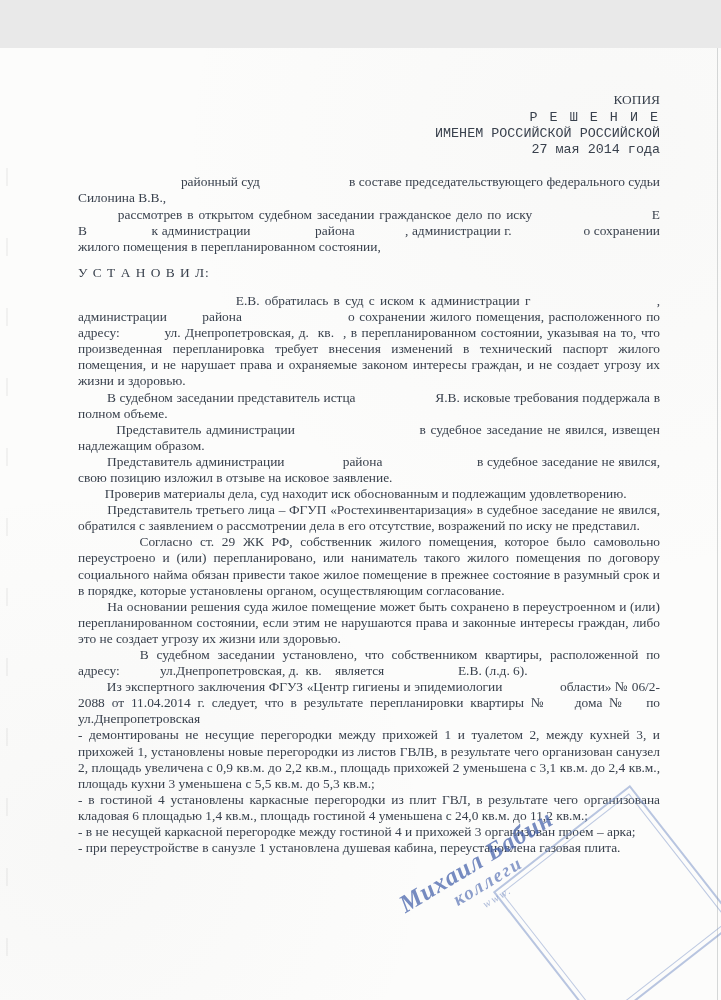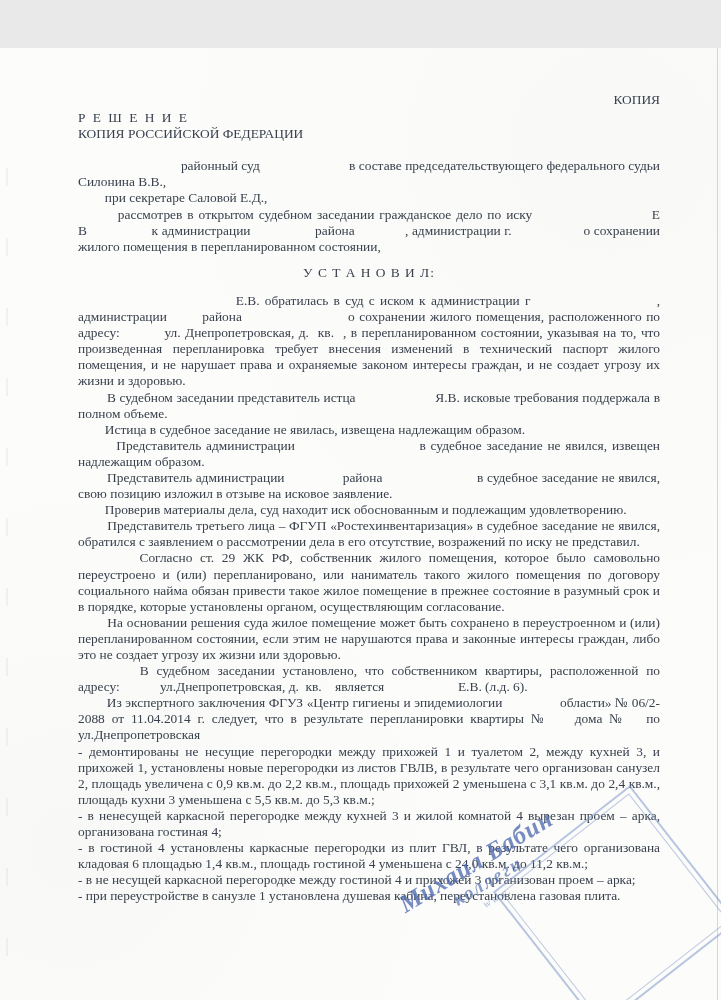--- a/index.html
+++ b/index.html
@@ -13,24 +13,24 @@
     overflow:hidden;
     font-family:"Liberation Serif", serif;
     color:#39414d;
     margin-top:48px;
   }
   .content {
     position:absolute; left:78px; top:44px; width:582px;
     font-size:13.4px; line-height:16.1px;
   }
   .hdr-right { text-align:right; }
-  .title-block { text-align:left; margin-top:2px; }
+  .title-block { text-align:right; margin-top:2px;font-family:Liberation Mono, monospace; }
   .title-line1 { letter-spacing:2px; }
   .intro-block { margin-top:16px; }
-  .established { text-align:center; margin:10px 0 12px 0; letter-spacing:1px; }
+  .established { text-align:left; margin:10px 0 12px 0; letter-spacing:1px; }
   p.para { margin:0; text-align:justify;font-family:Liberation Serif, serif; }
   
   .wm-frame {
     position:absolute; left:528px; top:772px; width:170px; height:170px;
     transform:rotate(-38deg);
     border:2px solid rgba(128,152,202,0.55);
     pointer-events:none;
   }
   .wm-frame-inner {
     position:absolute; left:4px; top:4px; right:4px; bottom:4px;
@@ -67,45 +67,43 @@
 </head>
 <body>
 
 <div class="page">
   <div class="content">
 
     <div class="hdr-right">КОПИЯ</div>
 
     <div class="title-block">
       <div class="title-line1">Р Е Ш Е Н И Е</div>
-      <div>КОПИЯ РОССИЙСКОЙ ФЕДЕРАЦИИ</div>
+      <div>ИМЕНЕМ РОССИЙСКОЙ РОССИЙСКОЙ</div>
+      <div>27 мая 2014 года</div>
     </div>
 
     <div class="intro-block">
         <p class="para">&nbsp;&nbsp;&nbsp;&nbsp;&nbsp;&nbsp;&nbsp;&nbsp;&nbsp;&nbsp;&nbsp;&nbsp;&nbsp;&nbsp;&nbsp;&nbsp;&nbsp;&nbsp;&nbsp;&nbsp;&nbsp;&nbsp;&nbsp;&nbsp;&nbsp;&nbsp;&nbsp;&nbsp;&nbsp;&nbsp;районный суд&nbsp;&nbsp;&nbsp;&nbsp;&nbsp;&nbsp;&nbsp;&nbsp;&nbsp;&nbsp;&nbsp;&nbsp;&nbsp;&nbsp;&nbsp;&nbsp;&nbsp;&nbsp;&nbsp;&nbsp;&nbsp;&nbsp;&nbsp;&nbsp;&nbsp;&nbsp;в составе председательствующего федерального судьи Силонина В.В.,</p>
-        <p class="para">&nbsp;&nbsp;&nbsp;&nbsp;&nbsp;&nbsp;&nbsp;&nbsp;при секретаре Саловой Е.Д.,</p>
         <p class="para">&nbsp;&nbsp;&nbsp;&nbsp;&nbsp;&nbsp;&nbsp;&nbsp;рассмотрев в открытом судебном заседании гражданское дело по иску&nbsp;&nbsp;&nbsp;&nbsp;&nbsp;&nbsp;&nbsp;&nbsp;&nbsp;&nbsp;&nbsp;&nbsp;&nbsp;&nbsp;&nbsp;&nbsp;&nbsp;&nbsp;&nbsp;&nbsp;&nbsp;&nbsp;&nbsp;&nbsp;Е В&nbsp;&nbsp;&nbsp;&nbsp;&nbsp;&nbsp;&nbsp;&nbsp;&nbsp;&nbsp;&nbsp;&nbsp;&nbsp;&nbsp;&nbsp;&nbsp;&nbsp;&nbsp;к администрации&nbsp;&nbsp;&nbsp;&nbsp;&nbsp;&nbsp;&nbsp;&nbsp;&nbsp;&nbsp;&nbsp;&nbsp;&nbsp;&nbsp;&nbsp;&nbsp;&nbsp;&nbsp;района&nbsp;&nbsp;&nbsp;&nbsp;&nbsp;&nbsp;&nbsp;&nbsp;&nbsp;&nbsp;&nbsp;&nbsp;&nbsp;&nbsp;, администрации г.&nbsp;&nbsp;&nbsp;&nbsp;&nbsp;&nbsp;&nbsp;&nbsp;&nbsp;&nbsp;&nbsp;&nbsp;&nbsp;&nbsp;&nbsp;&nbsp;&nbsp;&nbsp;&nbsp;&nbsp;о сохранении жилого помещения в перепланированном состоянии,</p>
       </div>
 
     <div class="established">У С Т А Н О В И Л:</div>
 
     <div>
         <p class="para">&nbsp;&nbsp;&nbsp;&nbsp;&nbsp;&nbsp;&nbsp;&nbsp;&nbsp;&nbsp;&nbsp;&nbsp;&nbsp;&nbsp;&nbsp;&nbsp;&nbsp;&nbsp;&nbsp;&nbsp;&nbsp;&nbsp;&nbsp;&nbsp;&nbsp;&nbsp;&nbsp;&nbsp;&nbsp;&nbsp;Е.В. обратилась в суд с иском к администрации г&nbsp;&nbsp;&nbsp;&nbsp;&nbsp;&nbsp;&nbsp;&nbsp;&nbsp;&nbsp;&nbsp;&nbsp;&nbsp;&nbsp;&nbsp;&nbsp;&nbsp;&nbsp;&nbsp;&nbsp;&nbsp;&nbsp;&nbsp;&nbsp;, администрации&nbsp;&nbsp;&nbsp;&nbsp;&nbsp;&nbsp;&nbsp;&nbsp;района&nbsp;&nbsp;&nbsp;&nbsp;&nbsp;&nbsp;&nbsp;&nbsp;&nbsp;&nbsp;&nbsp;&nbsp;&nbsp;&nbsp;&nbsp;&nbsp;&nbsp;&nbsp;&nbsp;&nbsp;&nbsp;&nbsp;&nbsp;&nbsp;о сохранении жилого помещения, расположенного по адресу:&nbsp;&nbsp;&nbsp;&nbsp;&nbsp;&nbsp;&nbsp;&nbsp;&nbsp;&nbsp;ул. Днепропетровская, д.&nbsp;&nbsp;кв.&nbsp;&nbsp;, в перепланированном состоянии, указывая на то, что произведенная перепланировка требует внесения изменений в технический паспорт жилого помещения, и не нарушает права и охраняемые законом интересы граждан, и не создает угрозу их жизни и здоровью.</p>
         <p class="para">&nbsp;&nbsp;&nbsp;&nbsp;&nbsp;&nbsp;&nbsp;&nbsp;В судебном заседании представитель истца&nbsp;&nbsp;&nbsp;&nbsp;&nbsp;&nbsp;&nbsp;&nbsp;&nbsp;&nbsp;&nbsp;&nbsp;&nbsp;&nbsp;&nbsp;&nbsp;&nbsp;&nbsp;&nbsp;&nbsp;&nbsp;&nbsp;Я.В. исковые требования поддержала в полном объеме.</p>
-        <p class="para">&nbsp;&nbsp;&nbsp;&nbsp;&nbsp;&nbsp;&nbsp;&nbsp;Истица в судебное заседание не явилась, извещена надлежащим образом.</p>
         <p class="para">&nbsp;&nbsp;&nbsp;&nbsp;&nbsp;&nbsp;&nbsp;&nbsp;Представитель администрации&nbsp;&nbsp;&nbsp;&nbsp;&nbsp;&nbsp;&nbsp;&nbsp;&nbsp;&nbsp;&nbsp;&nbsp;&nbsp;&nbsp;&nbsp;&nbsp;&nbsp;&nbsp;&nbsp;&nbsp;&nbsp;&nbsp;&nbsp;&nbsp;&nbsp;&nbsp;в судебное заседание не явился, извещен надлежащим образом.</p>
         <p class="para">&nbsp;&nbsp;&nbsp;&nbsp;&nbsp;&nbsp;&nbsp;&nbsp;Представитель администрации&nbsp;&nbsp;&nbsp;&nbsp;&nbsp;&nbsp;&nbsp;&nbsp;&nbsp;&nbsp;&nbsp;&nbsp;&nbsp;&nbsp;&nbsp;&nbsp;района&nbsp;&nbsp;&nbsp;&nbsp;&nbsp;&nbsp;&nbsp;&nbsp;&nbsp;&nbsp;&nbsp;&nbsp;&nbsp;&nbsp;&nbsp;&nbsp;&nbsp;&nbsp;&nbsp;&nbsp;&nbsp;&nbsp;&nbsp;&nbsp;&nbsp;&nbsp;в судебное заседание не явился, свою позицию изложил в отзыве на исковое заявление.</p>
         <p class="para">&nbsp;&nbsp;&nbsp;&nbsp;&nbsp;&nbsp;&nbsp;&nbsp;Проверив материалы дела, суд находит иск обоснованным и подлежащим удовлетворению.</p>
         <p class="para">&nbsp;&nbsp;&nbsp;&nbsp;&nbsp;&nbsp;&nbsp;&nbsp;Представитель третьего лица – ФГУП «Ростехинвентаризация» в судебное заседание не явился, обратился с заявлением о рассмотрении дела в его отсутствие, возражений по иску не представил.</p>
         <p class="para">&nbsp;&nbsp;&nbsp;&nbsp;&nbsp;&nbsp;&nbsp;&nbsp;Согласно ст. 29 ЖК РФ, собственник жилого помещения, которое было самовольно переустроено и (или) перепланировано, или наниматель такого жилого помещения по договору социального найма обязан привести такое жилое помещение в прежнее состояние в разумный срок и в порядке, которые установлены органом, осуществляющим согласование.</p>
         <p class="para">&nbsp;&nbsp;&nbsp;&nbsp;&nbsp;&nbsp;&nbsp;&nbsp;На основании решения суда жилое помещение может быть сохранено в переустроенном и (или) перепланированном состоянии, если этим не нарушаются права и законные интересы граждан, либо это не создает угрозу их жизни или здоровью.</p>
         <p class="para">&nbsp;&nbsp;&nbsp;&nbsp;&nbsp;&nbsp;&nbsp;&nbsp;В судебном заседании установлено, что собственником квартиры, расположенной по адресу:&nbsp;&nbsp;&nbsp;&nbsp;&nbsp;&nbsp;&nbsp;&nbsp;&nbsp;&nbsp;&nbsp;&nbsp;ул.Днепропетровская, д.&nbsp;&nbsp;кв.&nbsp;&nbsp;&nbsp;&nbsp;является&nbsp;&nbsp;&nbsp;&nbsp;&nbsp;&nbsp;&nbsp;&nbsp;&nbsp;&nbsp;&nbsp;&nbsp;&nbsp;&nbsp;&nbsp;&nbsp;&nbsp;&nbsp;&nbsp;&nbsp;&nbsp;&nbsp;Е.В. (л.д. 6).</p>
         <p class="para">&nbsp;&nbsp;&nbsp;&nbsp;&nbsp;&nbsp;&nbsp;&nbsp;Из экспертного заключения ФГУЗ «Центр гигиены и эпидемиологии&nbsp;&nbsp;&nbsp;&nbsp;&nbsp;&nbsp;&nbsp;&nbsp;&nbsp;&nbsp;&nbsp;&nbsp;&nbsp;&nbsp;&nbsp;&nbsp;области» № 06/2-2088 от 11.04.2014 г. следует, что в результате перепланировки квартиры №&nbsp;&nbsp;&nbsp;&nbsp;дома №&nbsp;&nbsp;&nbsp;по ул.Днепропетровская</p>
         <p class="para">- демонтированы не несущие перегородки между прихожей 1 и туалетом 2, между кухней 3, и прихожей 1, установлены новые перегородки из листов ГВЛВ, в результате чего организован санузел 2, площадь увеличена с 0,9 кв.м. до 2,2 кв.м., площадь прихожей 2 уменьшена с 3,1 кв.м. до 2,4 кв.м., площадь кухни 3 уменьшена с 5,5 кв.м. до 5,3 кв.м.;</p>
-        <p class="para">- в ненесущей каркасной перегородке между кухней 3 и жилой комнатой 4 вырезан проем – арка, организована гостиная 4;</p>
         <p class="para">- в гостиной 4 установлены каркасные перегородки из плит ГВЛ, в результате чего организована кладовая 6 площадью 1,4 кв.м., площадь гостиной 4 уменьшена с 24,0 кв.м. до 11,2 кв.м.;</p>
         <p class="para">- в не несущей каркасной перегородке между гостиной 4 и прихожей 3 организован проем – арка;</p>
         <p class="para">- при переустройстве в санузле 1 установлена душевая кабина, переустановлена газовая плита.</p>
       </div>
 
   </div>
 
   <div class="wm-frame">
     <div class="wm-frame-inner"></div>
   </div>

